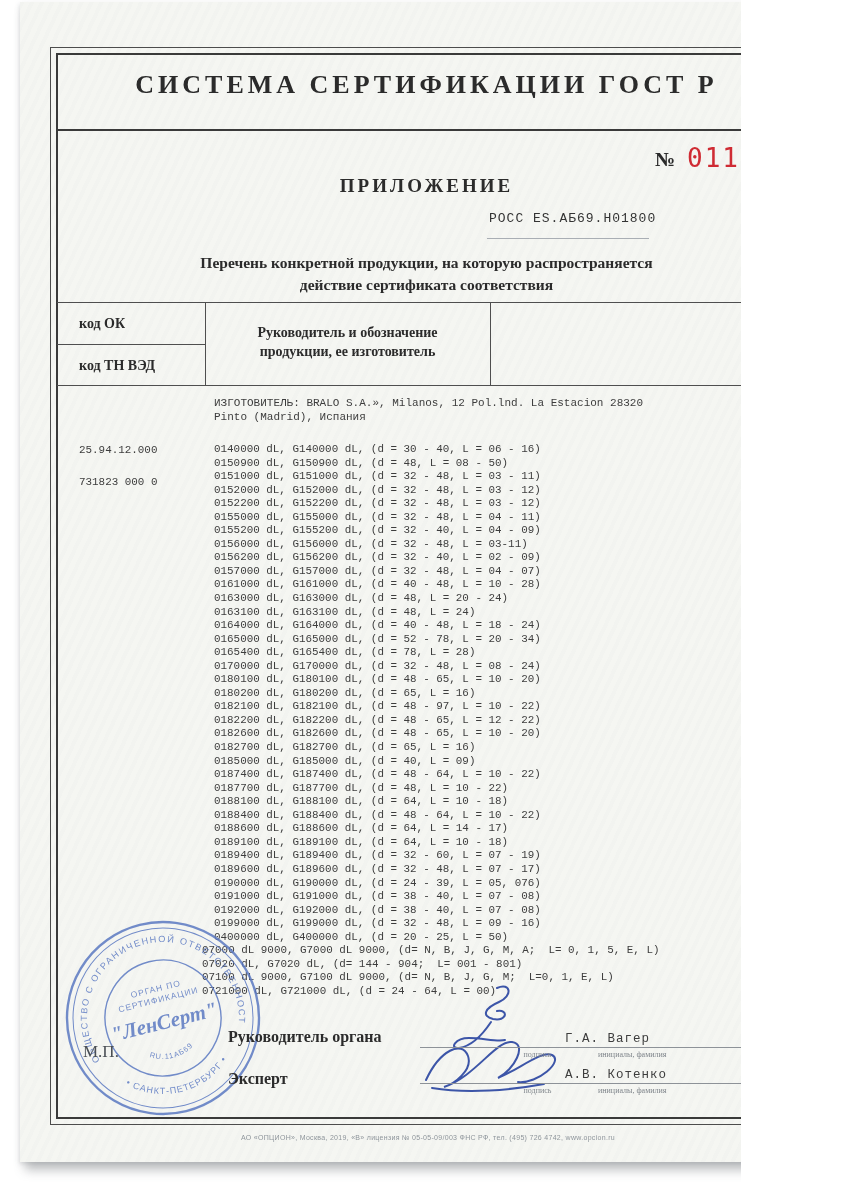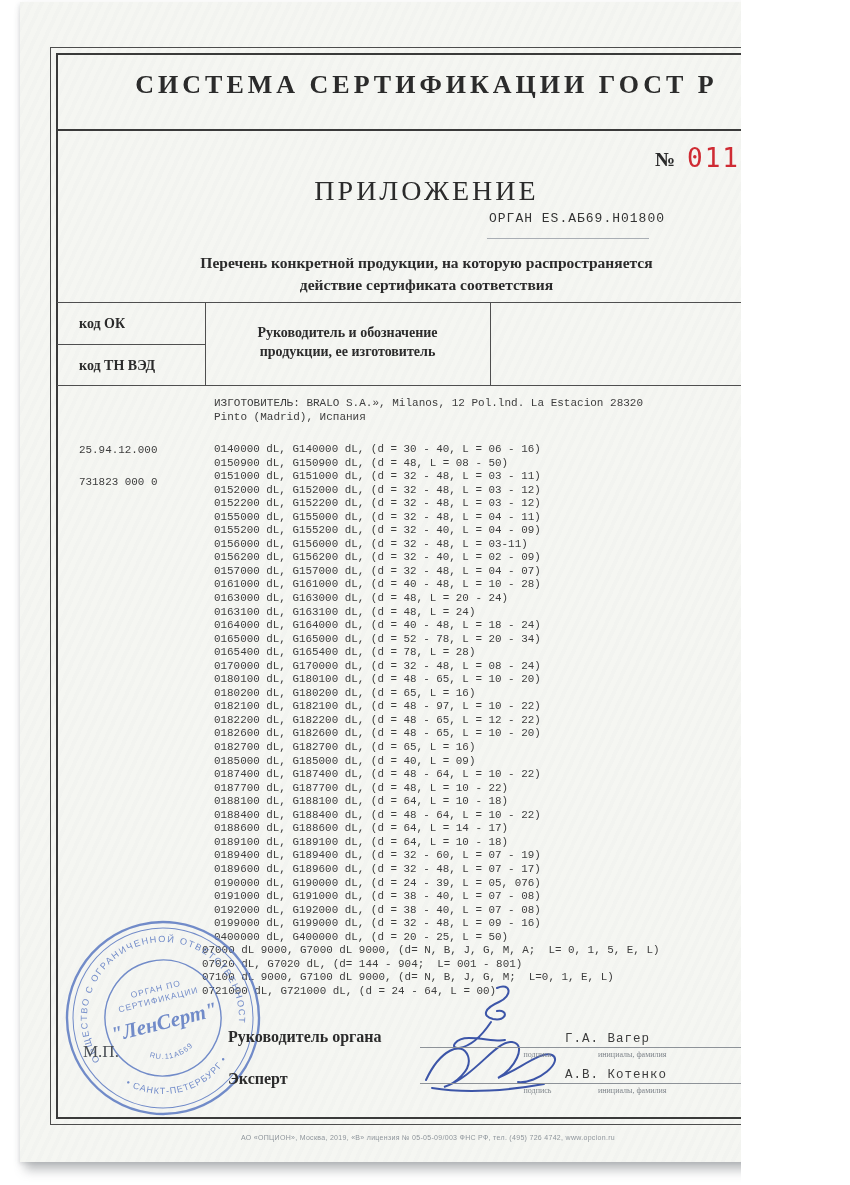--- a/index.html
+++ b/index.html
@@ -11,21 +11,21 @@
          box-shadow:5px 8px 10px rgba(110,115,120,.45), -1px 2px 4px rgba(150,155,160,.25);}
   .frame-outer{position:absolute;left:50px;top:47px;width:753px;height:1076px;border:1px solid #4c4c4c;}
   .frame-inner{position:absolute;left:56px;top:53px;width:739px;height:1062px;border:2px solid #3a3a3a;}
   .abs{position:absolute;}
   .ctr{left:57px;width:739px;text-align:center;}
   .t1{top:70px;font-size:26px;font-weight:bold;letter-spacing:4px;}
   .t2{top:102px;font-size:18px;font-weight:bold;letter-spacing:0.2px;}
   .hsep{left:58px;top:129px;width:737px;height:2px;background:#3a3a3a;}
   .no-sign{left:655px;top:148px;font-size:20px;font-weight:bold;}
   .no-digits{left:687px;top:143px;font-size:26px;font-family:"DejaVu Sans Mono",monospace;letter-spacing:2px;}
-  .doc-title{top:175px;font-size:28px;font-weight:normal;letter-spacing:3px;}
+  .doc-title{top:175px;font-size:19px;font-weight:bold;letter-spacing:3px;}
   .cert-label{left:214px;top:219px;font-size:16px;font-weight:bold;}
   .cert-value{left:489px;top:211px;font-size:13px;font-family:"Liberation Mono",monospace;letter-spacing:1px;color:#333;}
   .cert-line{left:487px;top:238px;width:162px;height:1px;background:#a9aeb4;}
   .sub1{top:254px;font-size:15.5px;font-weight:bold;}
   .sub2{top:276px;font-size:15.5px;font-weight:bold;}
   .thead{left:57px;top:302px;width:740px;height:82px;border-top:1px solid #4f4f4f;border-bottom:1px solid #4f4f4f;}
   .v1{position:absolute;left:148px;top:0;width:1px;height:82px;background:#4f4f4f;}
   .v2{position:absolute;left:433px;top:0;width:1px;height:82px;background:#4f4f4f;}
   .hdiv{position:absolute;left:0;top:41px;width:148px;height:1px;background:#4f4f4f;}
   .cell{position:absolute;font-size:14px;font-weight:bold;line-height:19px;}
@@ -70,21 +70,21 @@
   <div class="frame-inner"></div>
 
   <div class="abs ctr t1">СИСТЕМА СЕРТИФИКАЦИИ ГОСТ Р</div>
   <div class="abs hsep"></div>
 
   <div class="abs no-sign">№</div>
   <div class="abs no-digits" style="color:#cf2b33;">0113971</div>
 
   <div class="abs ctr doc-title">ПРИЛОЖЕНИЕ</div>
 
-  <div class="abs cert-value">ОРГАН ES.АБ69.Н01800</div>
+  <div class="abs cert-value">РОСС ES.АБ69.Н01800</div>
   <div class="abs cert-line"></div>
 
   <div class="abs ctr sub1">Перечень конкретной продукции,  на которую распространяется</div>
   <div class="abs ctr sub2">действие сертификата соответствия</div>
 
   <div class="abs thead">
     <div class="v1"></div>
     <div class="v2"></div>
     <div class="hdiv"></div>
     <div class="cell c-ok">код ОК</div>

